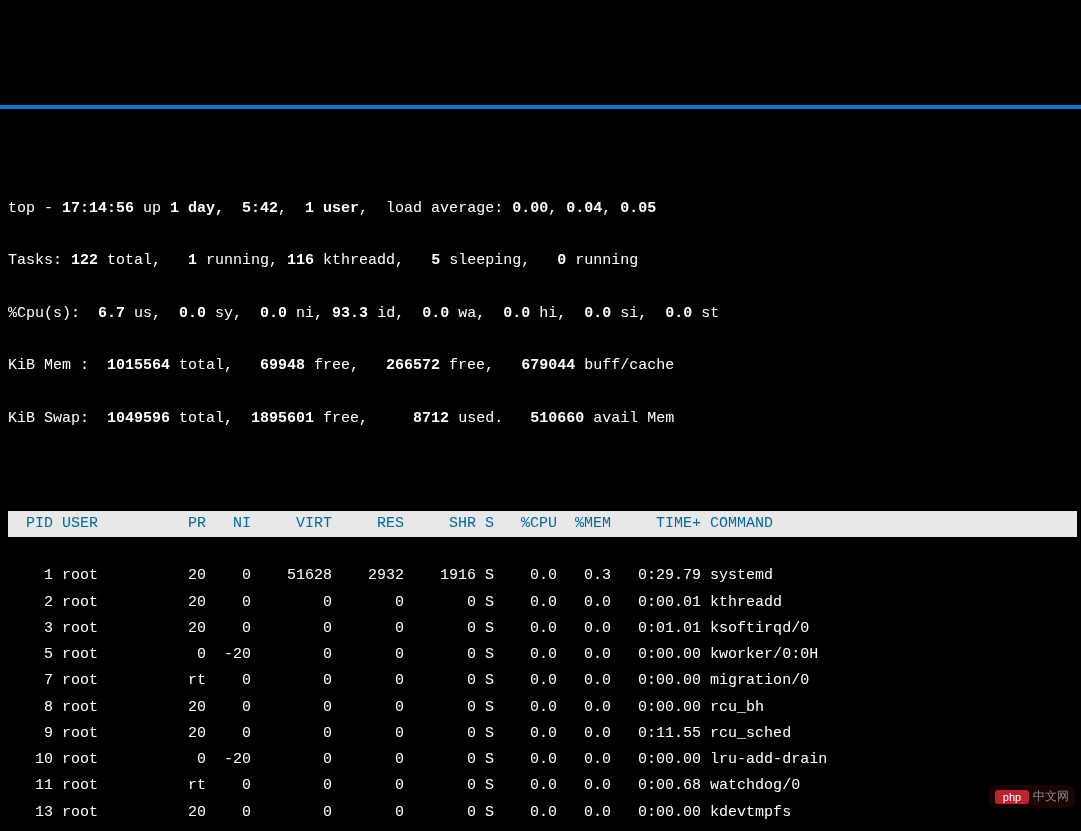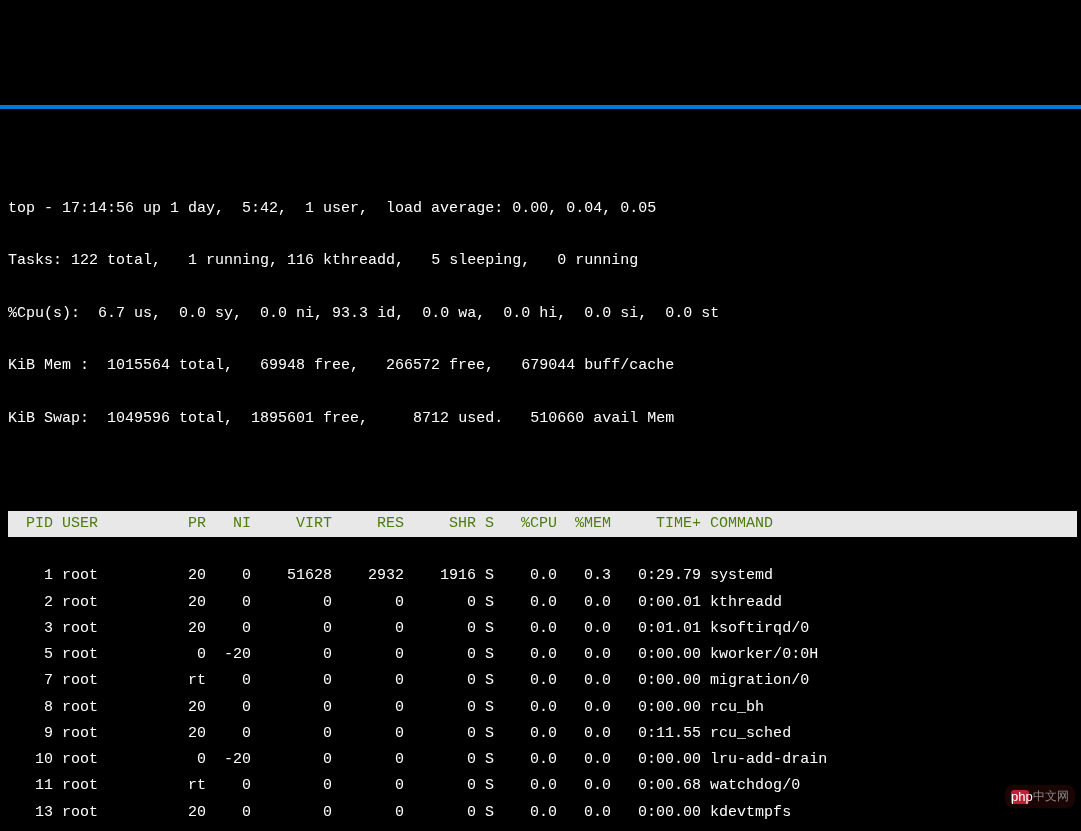--- a/index.html
+++ b/index.html
@@ -15,47 +15,47 @@
     overflow: hidden;
     white-space: pre;
   }
   .titlebar {
     height: 4px;
     background: #0078d7;
   }
   .terminal {
     padding: 8px 4px 4px 8px;
   }
-  .b { font-weight: normal; }
+  .b { font-weight: bold; }
   .hdr {
     background: #e8e8e8;
-    color: #4d7c0f;
+    color: #0369a1;
     font-weight: normal;
   }
   .row { display: block; }
   .watermark {
     position: absolute;
     right: 6px;
     top: 785px;
     font-size: 12px;
     color: #888;
     background: rgba(180,30,30,0.15);
     padding: 1px 6px;
     border-radius: 8px;
     font-family: sans-serif;
     white-space: nowrap;
   }
   .watermark .dot {
     display: inline-block;
-    width: 18px; height: 14px;
+    width: 34px; height: 14px;
     background: #b23;
     border-radius: 3px;
     vertical-align: middle;
     margin-right: 4px;
-    font-size: 13px;
+    font-size: 11px;
     color: #fff;
     text-align: center;
     line-height: 14px;
   }
 </style>
 </head>
 <body>
 
 
 

